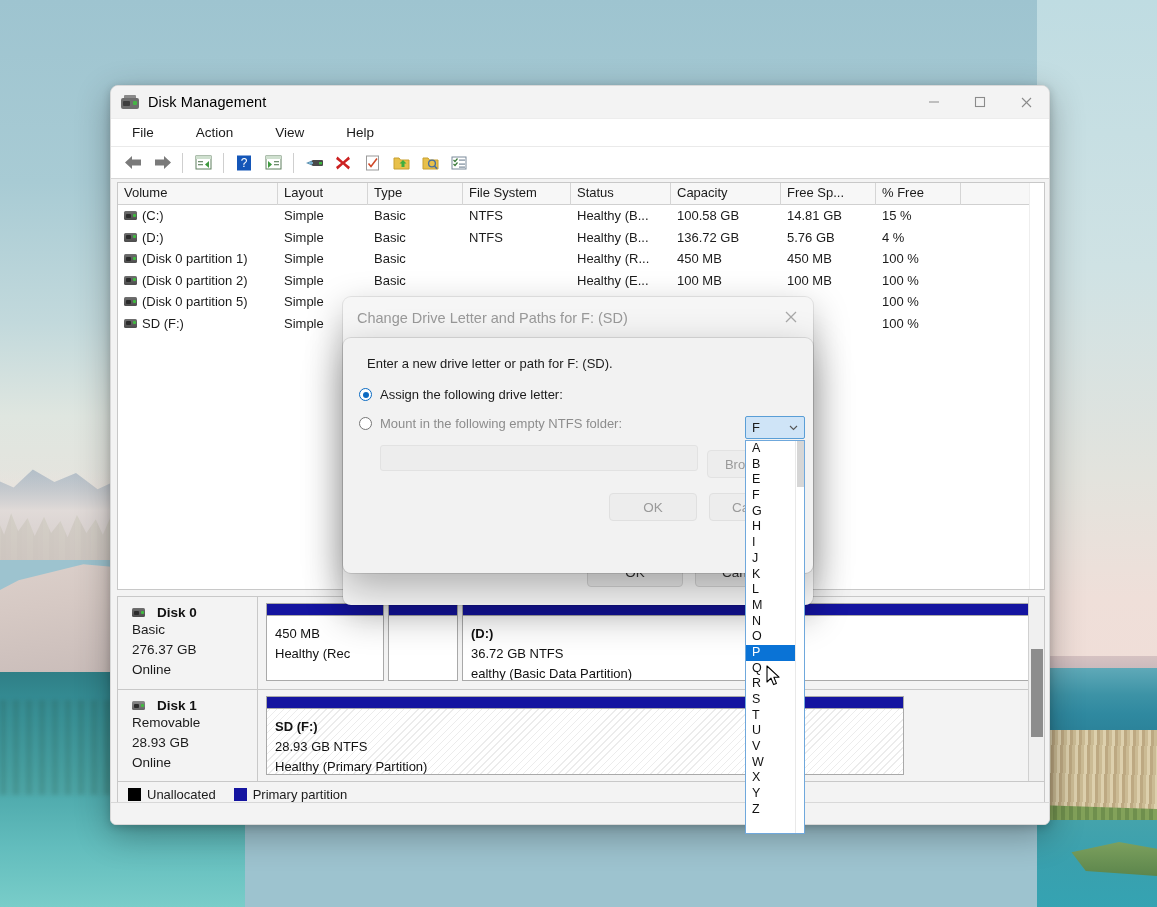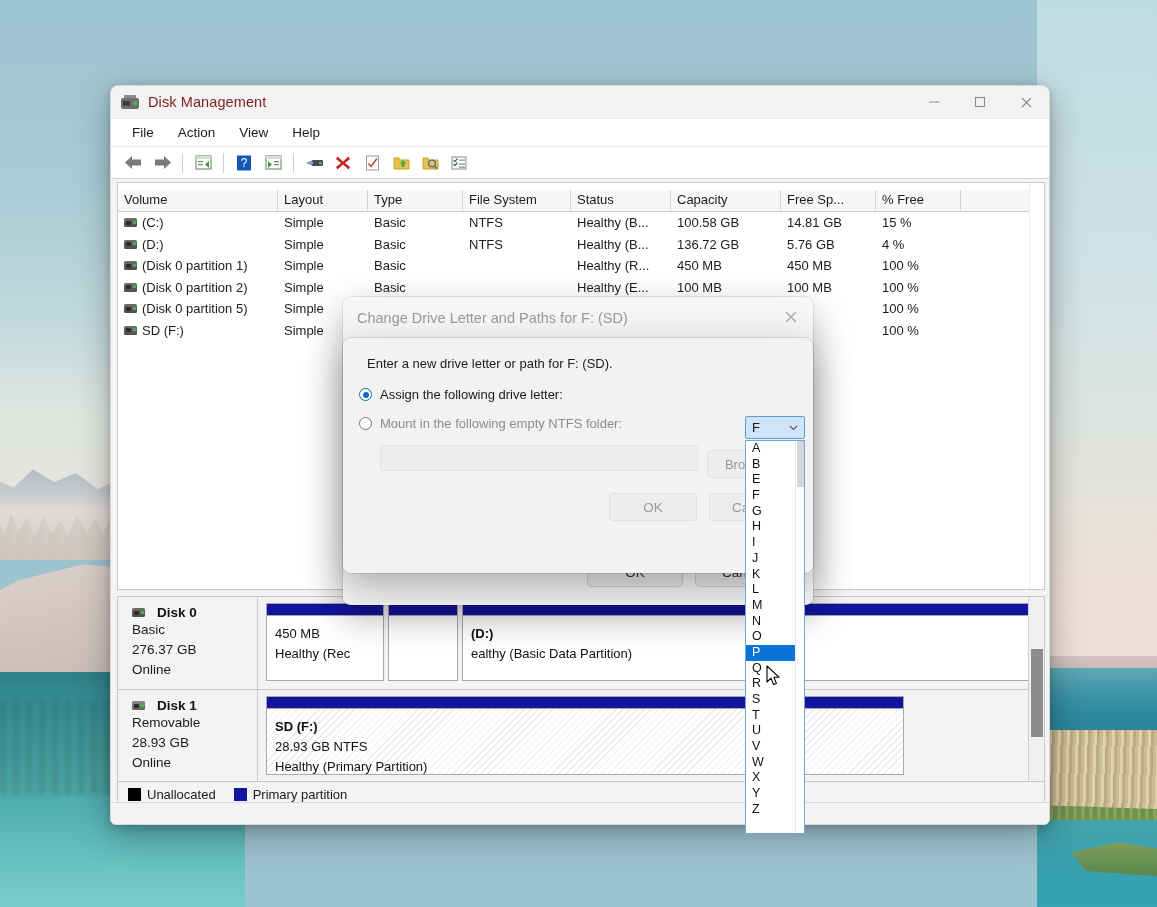--- a/index.html
+++ b/index.html
@@ -99,51 +99,51 @@
     display:flex; align-items:center;
     border-bottom: 1px solid #ededed;
   }
   .title-icon {
     width:18px;height:15px;margin-left:10px;margin-right:9px;position:relative;
   }
   .title-icon .body{position:absolute;left:0;top:3px;width:18px;height:11px;background:#6e6e6e;border-radius:2px;}
   .title-icon .top{position:absolute;left:3px;top:0;width:12px;height:4px;background:#8b8b8b;border-radius:1px;}
   .title-icon .led{position:absolute;left:12px;top:6px;width:4px;height:4px;background:#46b446;border-radius:1px;}
   .title-icon .slot{position:absolute;left:2px;top:6px;width:7px;height:5px;background:#3d3d3d;border-radius:1px;}
-  .title-text { font-size: 14.5px; color: #7f1d1d; letter-spacing:.1px; }
+  .title-text { font-size: 14.5px; color: #000000; letter-spacing:.1px; }
   .win-ctrls { margin-left:auto; display:flex; height:33px; }
   .win-btn {
     width: 46px; height: 33px; display:flex;align-items:center;justify-content:center;
     color:#8b8b8b; font-size:13px;
   }
   .win-btn svg { display:block; }
 
   .menubar {
     height: 28px; background:#fff; display:flex; align-items:center;
-    padding-left: 10px; gap: 2px;
+    padding-left: 10px; gap: 20px;
     border-bottom: 1px solid #eaeaea;
   }
   .menu-item {
     font-size: 13.5px; color:#1b1b1b; padding: 4px 11px; border-radius:3px;
   }
 
   .toolbar {
     height: 32px; background:#fff; display:flex; align-items:center;
     padding-left: 8px; gap: 1px;
     border-bottom: 1px solid #d6d6d6;
   }
   .tb-btn { width:28px;height:26px;display:flex;align-items:center;justify-content:center;}
   .tb-sep { width:1px;height:20px;background:#cfcfcf;margin:0 5px;}
 
   
   .vol-list {
     position:absolute; left:6px; top:96px; width: 928px; height: 408px;
     background:#fff; border:1px solid #c8c8c8;
   }
-  .vl-header { display:flex; height:22px; background:#f7f7f7; border-bottom:1px solid #d0d0d0;margin-top:7px; }
+  .vl-header { display:flex; height:22px; background:#f7f7f7; border-bottom:1px solid #d0d0d0; }
   .vl-th {
     font-size:13px; color:#1b1b1b; padding:2px 0 0 6px;
     border-right:1px solid #d5d5d5; height:22px; overflow:hidden; white-space:nowrap;
   }
   .vl-body { }
   .vl-row { display:flex; height:21.5px; align-items:center; }
   .vl-td { font-size:13px; color:#1b1b1b; padding-left:6px; white-space:nowrap; overflow:hidden;}
   .drv-ico { width:13px;height:9px;border-radius:1.5px;background:linear-gradient(180deg,#6f6f6f,#4c4c4c); position:relative; display:inline-block; margin-right:5px;}
   .drv-ico::after{content:"";position:absolute;right:1px;top:2.5px;width:3px;height:3px;background:#3fbb3f;border-radius:1px;}
   .drv-ico::before{content:"";position:absolute;left:1.5px;top:2.5px;width:5px;height:4px;background:#2b2b2b;border-radius:1px;}
@@ -542,20 +542,21 @@
         <div class="part" style="width:70px">
           <div class="cap"></div>
           <div class="pinner">
             <div class="pl b"></div>
           </div>
         </div>
         <div class="part" style="flex:1">
           <div class="cap"></div>
           <div class="pinner">
             <div class="pl b">(D:)</div>
+            <div class="pl">36.72 GB NTFS</div>
             <div class="pl">ealthy (Basic Data Partition)</div>
           </div>
         </div>
       </div>
     </div>
 
     <div class="disk-row" style="border-bottom:none">
       <div class="disk-info">
         <div class="disk-title">
           <span class="drv-ico" style="background:linear-gradient(180deg,#8a8a8a,#636363)"></span>

